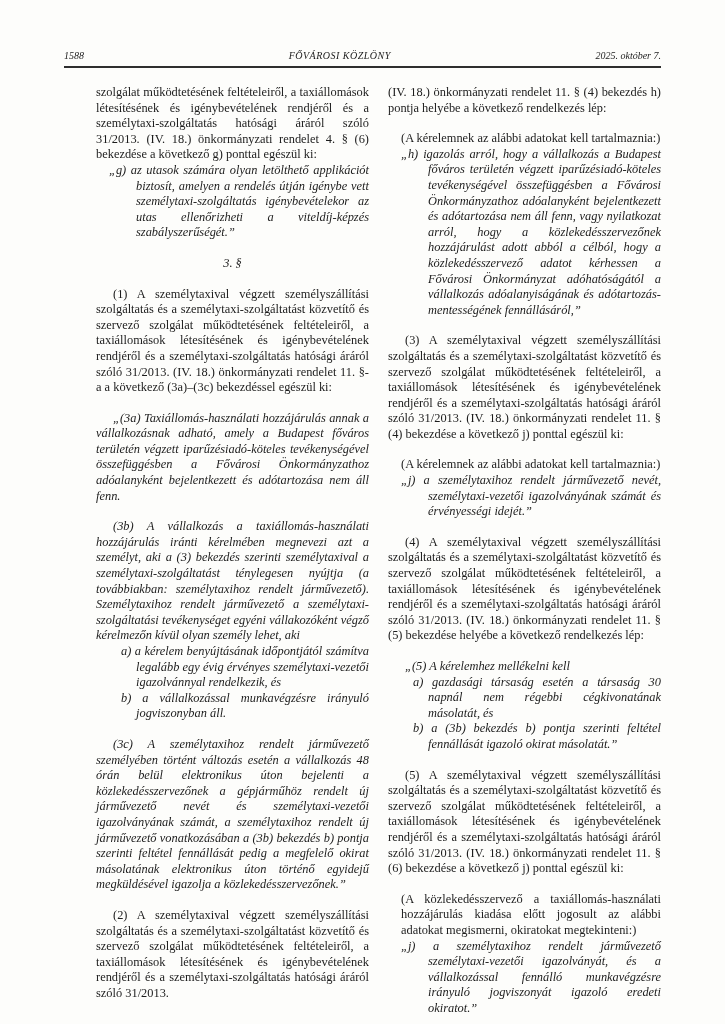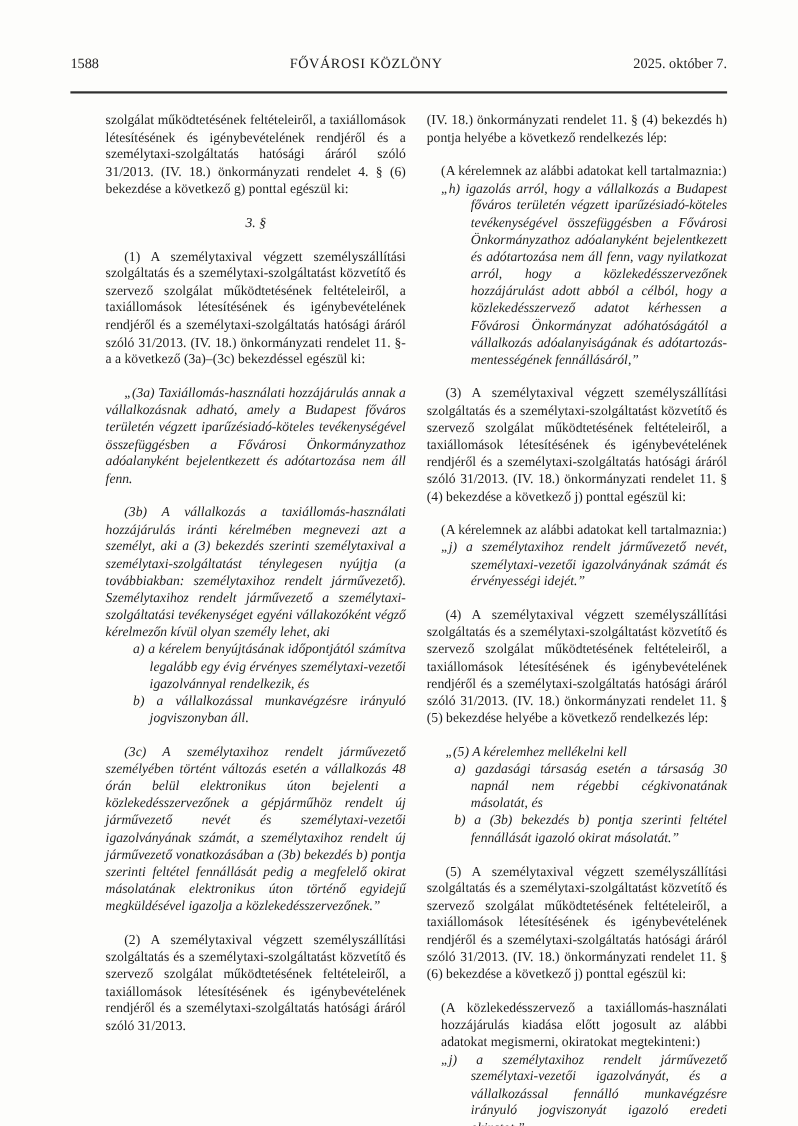--- a/index.html
+++ b/index.html
@@ -14,23 +14,24 @@
   .page{
     box-sizing:border-box;
     width:725px;height:1024px;
     padding:50px 64px 30px 64px;
   }
   
   .header{
     display:flex;
     align-items:baseline;
     justify-content:space-between;
-    font-size:13px;
-    padding-bottom:17px;
+    font-size:10px;
+    padding-bottom:5px;
     border-bottom:2px solid #2e2e2e;
+    font-style:italic;
   }
   .header .h-title{
     letter-spacing:.5px;
   }
   
   .cols{
     display:flex;
     gap:19px;
     margin-top:17px;
     font-size:12.4px;
@@ -58,20 +59,21 @@
 
 <div class="page">
   <div class="header">
     <span class="h-num">1588</span>
     <span class="h-title">FŐVÁROSI KÖZLÖNY</span>
     <span class="h-date">2025. október 7.</span>
   </div>
   <div class="cols">
     <div class="col">
         <p class="para flush">szolgálat működtetésének feltételeiről, a taxiállomások létesítésének és igénybevételének rendjéről és a személytaxi-szolgáltatás hatósági áráról szóló 31/2013. (IV. 18.) önkormányzati rendelet 4. § (6) bekezdése a következő g) ponttal egészül ki:</p>
+        <p class="qitem"><span>„g)</span> <span>az utasok számára olyan letölthető applikációt biztosít, amelyen a rendelés útján igénybe vett személytaxi-szolgáltatás igénybevételekor az utas ellenőrizheti a viteldíj-képzés szabályszerűségét.”</span></p>
         <p class="heading">3. §</p>
         <p class="para">(1) A személytaxival végzett személyszállítási szolgáltatás és a személytaxi-szolgáltatást közvetítő és szervező szolgálat működtetésének feltételeiről, a taxiállomások létesítésének és igénybevételének rendjéről és a személytaxi-szolgáltatás hatósági áráról szóló 31/2013. (IV. 18.) önkormányzati rendelet 11. §-a a következő (3a)–(3c) bekezdéssel egészül ki:</p>
         <p class="qpara sp">„(3a) Taxiállomás-használati hozzájárulás annak a vállalkozásnak adható, amely a Budapest főváros területén végzett iparűzésiadó-köteles tevékenységével összefüggésben a Fővárosi Önkormányzathoz adóalanyként bejelentkezett és adótartozása nem áll fenn.</p>
         <p class="qpara sp">(3b) A vállalkozás a taxiállomás-használati hozzájárulás iránti kérelmében megnevezi azt a személyt, aki a (3) bekezdés szerinti személytaxival a személytaxi-szolgáltatást ténylegesen nyújtja (a továbbiakban: személytaxihoz rendelt járművezető). Személytaxihoz rendelt járművezető a személytaxi-szolgáltatási tevékenységet egyéni vállakozóként végző kérelmezőn kívül olyan személy lehet, aki</p>
         <p class="qitem qitem2"><span>a)</span> <span>a kérelem benyújtásának időpontjától számítva legalább egy évig érvényes személytaxi-vezetői igazolvánnyal rendelkezik, és</span></p>
         <p class="qitem qitem2"><span>b)</span> <span>a vállalkozással munkavégzésre irányuló jogviszonyban áll.</span></p>
         <p class="qpara sp">(3c) A személytaxihoz rendelt járművezető személyében történt változás esetén a vállalkozás 48 órán belül elektronikus úton bejelenti a közlekedésszervezőnek a gépjárműhöz rendelt új járművezető nevét és személytaxi-vezetői igazolványának számát, a személytaxihoz rendelt új járművezető vonatkozásában a (3b) bekezdés b) pontja szerinti feltétel fennállását pedig a megfelelő okirat másolatának elektronikus úton történő egyidejű megküldésével igazolja a közlekedésszervezőnek.”</p>
         <p class="para sp">(2) A személytaxival végzett személyszállítási szolgáltatás és a személytaxi-szolgáltatást közvetítő és szervező szolgálat működtetésének feltételeiről, a taxiállomások létesítésének és igénybevételének rendjéről és a személytaxi-szolgáltatás hatósági áráról szóló 31/2013.</p>
       </div>
     <div class="col">

